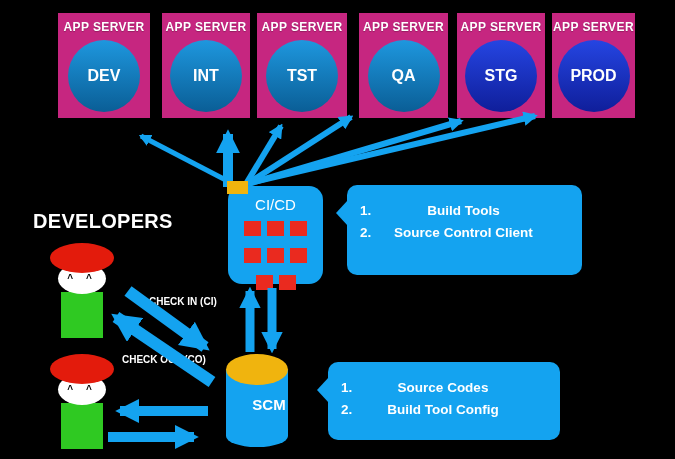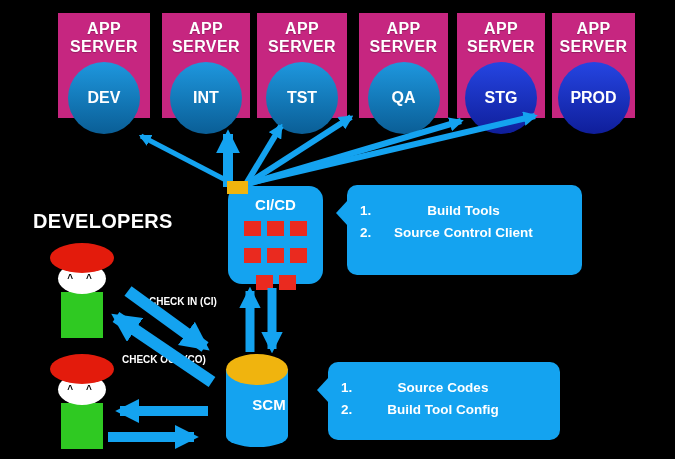--- a/index.html
+++ b/index.html
@@ -7,36 +7,36 @@
   .stage{
     position:relative;width:675px;height:459px;background:#000;overflow:hidden;
     font-family:"Liberation Sans",sans-serif;color:#fff;
   }
   
   .server{
     position:absolute;top:13px;height:105px;background:#c62680;
     text-align:center;
   }
   .server-title{
-    margin-top:7px;font-size:16px;font-weight:bold;letter-spacing:.4px;color:#fff;
+    margin-top:7px;font-size:12px;font-weight:bold;letter-spacing:.4px;color:#fff;
     text-shadow:0 1px 1px rgba(0,0,0,.25);
   }
   .server-circle{
     width:72px;height:72px;border-radius:50%;margin:6px auto 0;
     display:flex;align-items:center;justify-content:center;
     background:linear-gradient(180deg,#1e97de 0%,#0a5e96 100%);
   }
   .server-circle.dark{background:linear-gradient(180deg,#2545e2 0%,#0f1e9a 100%);}
   .server-circle span{font-size:16px;font-weight:bold;color:#fff;}
   
   .cicd{
     position:absolute;left:228px;top:186px;width:95px;height:98px;
     background:#14a3f0;border-radius:14px;text-align:center;z-index:4;
   }
-  .cicd-title{margin-top:10px;font-size:15px;font-weight:bold;}
+  .cicd-title{margin-top:10px;font-size:15px;font-weight:normal;}
   .cicd-grid{
     display:flex;flex-wrap:wrap;column-gap:6px;row-gap:12px;
     padding:8px 10px 0;justify-content:center;
   }
   .cicd-sq{width:17px;height:15px;background:#ea2a1f;}
   .cicd-chip{
     position:absolute;left:227px;top:181px;width:21px;height:13px;
     background:#f0b40e;z-index:6;
   }
   

